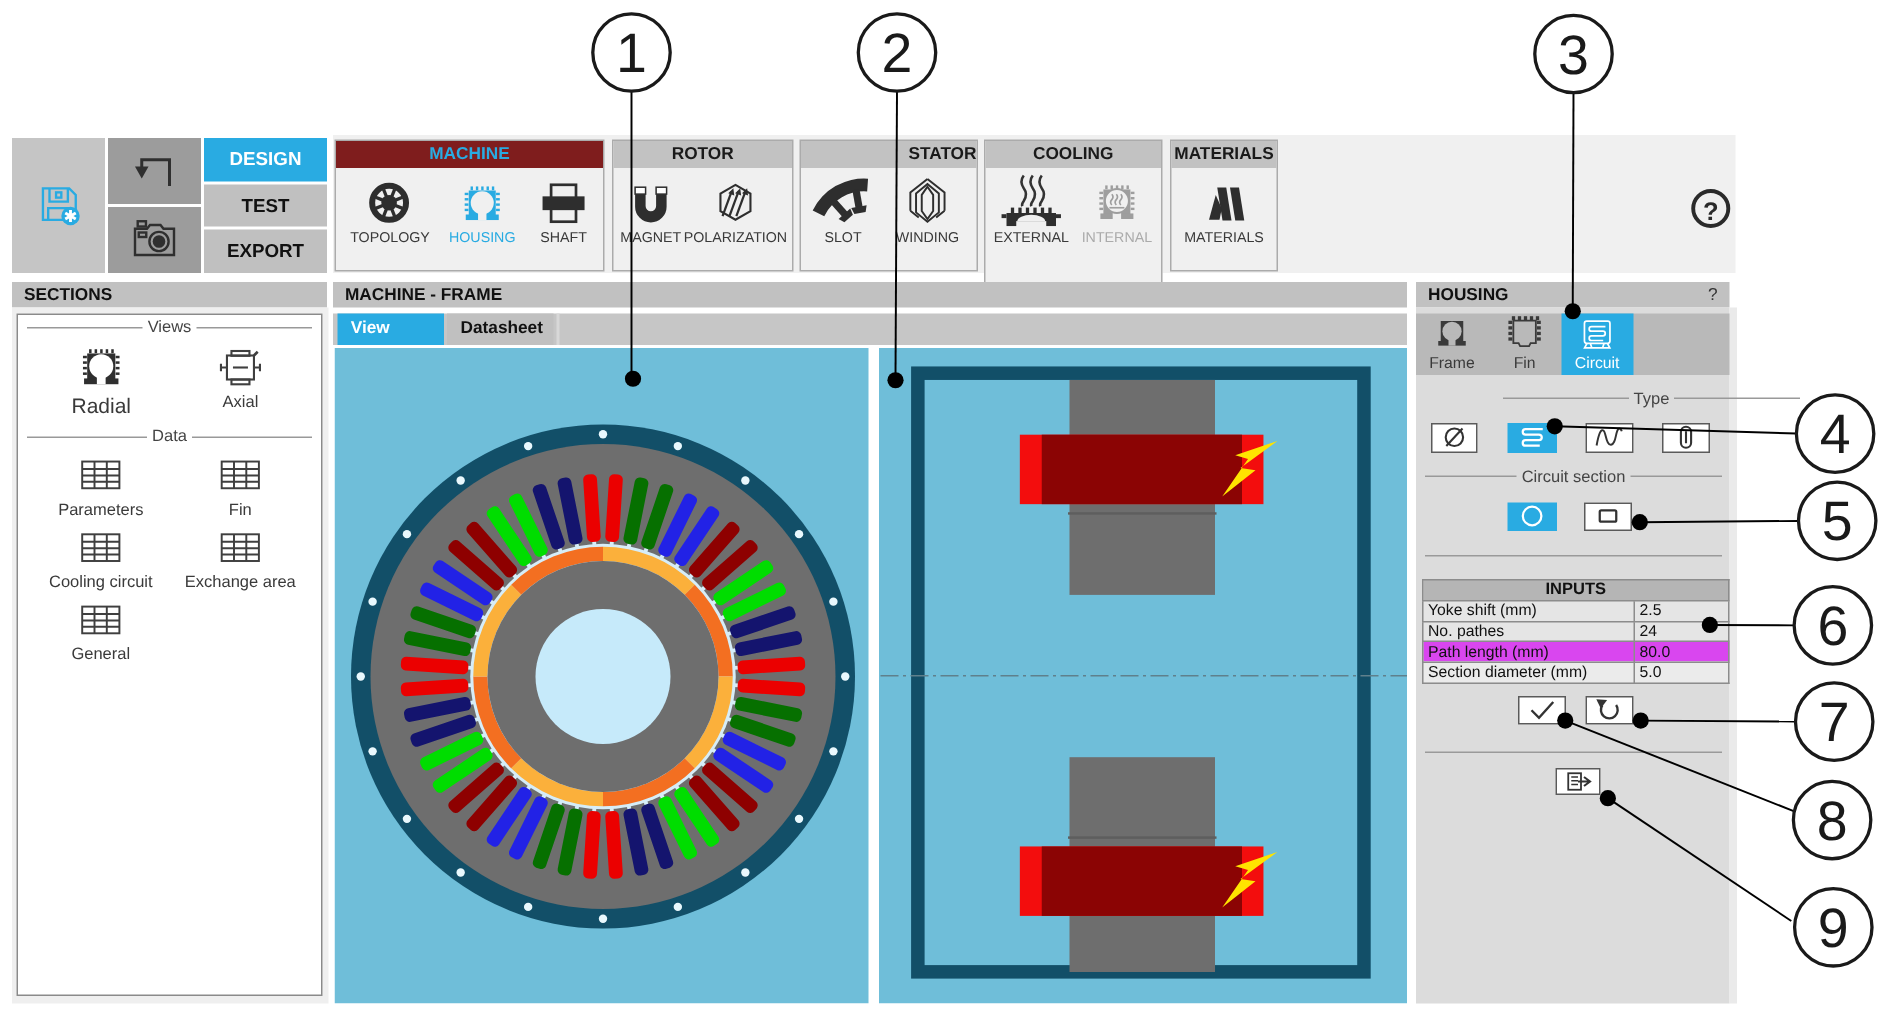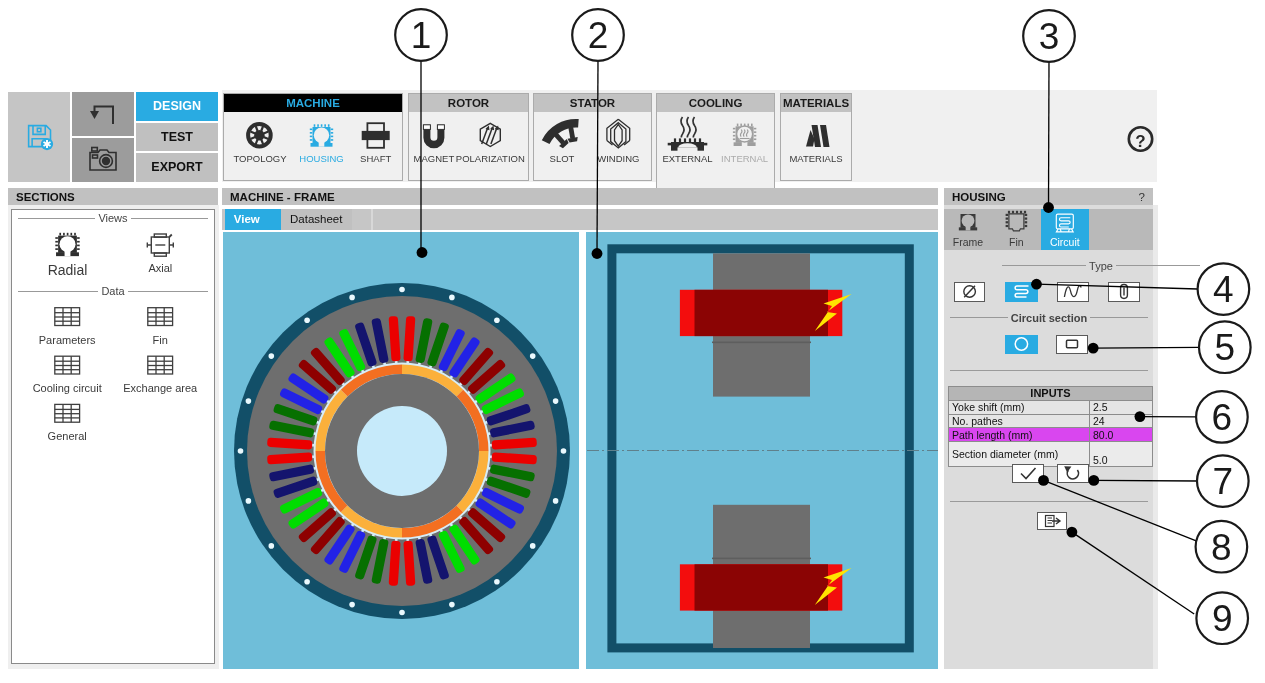--- a/index.html
+++ b/index.html
@@ -30,27 +30,27 @@
 <svg class="abs" style="left:88px;top:146px" width="30" height="26" viewBox="0 0 30 26">
     <g stroke="#2F2F2F" stroke-width="1.6" fill="none">
       <path d="M2,6.5 H10 L12,4 H19 L21,6.5 H28 V24 H2 Z"></path>
       <rect x="3.8" y="1.5" width="5.5" height="3.5"></rect>
       <rect x="4.5" y="9" width="5" height="3"></rect>
       <circle cx="18" cy="15" r="6.4"></circle>
     </g>
     <circle cx="18" cy="15" r="4.2" fill="#2F2F2F"></circle>
   </svg>
 <div class="abs" style="left:223px;top:93px;width:180px;height:88px;border:1px solid #ABABAB;box-sizing:border-box;background:#F0F0F0">
-    <div style="background:#000000;height:18px;text-align:center;font-weight:bold;font-size:11.5px;line-height:18px;color:#29ABE2">MACHINE</div>
+    <div style="background:#7f1d1d;height:18px;text-align:center;font-weight:bold;font-size:11.5px;line-height:18px;color:#29ABE2">MACHINE</div>
   </div>
 <div class="abs" style="left:408px;top:93px;width:121px;height:88px;border:1px solid #ABABAB;box-sizing:border-box;background:#F0F0F0">
     <div style="background:#C2C2C2;height:18px;text-align:center;font-weight:bold;font-size:11.5px;line-height:18px;color:#1A1A1A">ROTOR</div>
   </div>
 <div class="abs" style="left:533px;top:93px;width:119px;height:88px;border:1px solid #ABABAB;box-sizing:border-box;background:#F0F0F0">
-    <div style="background:#C2C2C2;height:18px;text-align:center;font-weight:bold;font-size:11.5px;line-height:18px;color:#1A1A1A">STATOR</div>
+    <div style="background:#C2C2C2;height:18px;text-align:right;font-weight:bold;font-size:11.5px;line-height:18px;color:#1A1A1A">STATOR</div>
   </div>
 <div class="abs" style="left:656px;top:93px;width:119px;height:100px;border:1px solid #ABABAB;box-sizing:border-box;background:#F0F0F0">
     <div style="background:#C2C2C2;height:18px;text-align:center;font-weight:bold;font-size:11.5px;line-height:18px;color:#1A1A1A">COOLING</div>
   </div>
 <div class="abs" style="left:780px;top:93px;width:72px;height:88px;border:1px solid #ABABAB;box-sizing:border-box;background:#F0F0F0">
     <div style="background:#C2C2C2;height:18px;text-align:center;font-weight:bold;font-size:11.5px;line-height:18px;color:#1A1A1A">MATERIALS</div>
   </div>
 <svg class="abs" style="left:0;top:0" width="1265" height="683" viewBox="0 0 1265 683" pointer-events="none">
     <g transform="translate(259.4,135.2)">
       <circle r="11.3" fill="none" stroke="#2E2E2E" stroke-width="4"></circle>
@@ -271,21 +271,21 @@
   </svg>
 <div class="lbl" style="left:67.5px;top:262px;font-size:14px">Radial</div>
 <div class="lbl" style="left:160.3px;top:262px;font-size:11px">Axial</div>
 <div class="lbl" style="left:67.2px;top:334px;font-size:11px">Parameters</div>
 <div class="lbl" style="left:160.2px;top:334px;font-size:11px">Fin</div>
 <div class="lbl" style="left:67.2px;top:382px;font-size:11px">Cooling circuit</div>
 <div class="lbl" style="left:160.2px;top:382px;font-size:11px">Exchange area</div>
 <div class="lbl" style="left:67.2px;top:430px;font-size:11px">General</div>
 <div class="abs" style="left:222px;top:208.5px;width:716px;height:21px;background:#C6C6C6"></div>
 <div class="abs" style="left:224.8px;top:208.5px;width:71px;height:21px;background:#29ABE2;color:#fff;font-weight:bold;font-size:11.5px;line-height:21px;padding-left:9px;box-sizing:border-box">View</div>
-<div class="abs" style="left:281px;top:208.5px;width:71px;height:21px;background:#C0C0C0;color:#111;font-weight:normal;font-size:11.5px;line-height:21px;padding-left:9px;box-sizing:border-box">Datasheet</div>
+<div class="abs" style="left:298px;top:208.5px;width:71px;height:21px;background:#C0C0C0;color:#111;font-weight:bold;font-size:11.5px;line-height:21px;padding-left:9px;box-sizing:border-box">Datasheet</div>
 <div class="abs" style="left:371px;top:208.5px;width:2px;height:21px;background:#D8D8D8"></div>
 <svg width="715" height="437" viewBox="0 0 715 437" style="position:absolute;left:223px;top:232px">
     <rect x="0" y="0" width="356" height="437" fill="#6FBED9"></rect>
     <rect x="363" y="0" width="352" height="437" fill="#6FBED9"></rect>
     <circle cx="179" cy="219" r="168" fill="#124F68"></circle>
     <g fill="#E9F8FD">
       <circle cx="179.0" cy="57.5" r="2.8"></circle>
       <circle cx="228.9" cy="65.4" r="2.8"></circle>
       <circle cx="273.9" cy="88.3" r="2.8"></circle>
       <circle cx="309.7" cy="124.1" r="2.8"></circle>
@@ -571,21 +571,21 @@
       <path d="M7,-5.5 H-4.5 a1.85,1.85 0 0 0 0,3.7 H4.5 a1.85,1.85 0 0 1 0,3.7 H-4.5 a1.85,1.85 0 0 0 0,3.7 H5"></path>
     </g>
     <g transform="translate(1072.9,291.5)" stroke="#333" fill="none" stroke-width="1.3">
       <path d="M-8.5,5.5 C-7,-3 -5.5,-5.5 -4,-4.5 C-2.5,-3.5 -2.5,1 -1,3.5 C0.3,5.8 2,5.5 3.2,3 C4.5,0.5 4.5,-4 6,-5.5 C6.8,-6.3 7.8,-5.5 8.3,-4"></path>
     </g>
     <g transform="translate(1124,291.5)">
       <rect x="-3.4" y="-7" width="6.8" height="14" rx="3.4" fill="none" stroke="#333" stroke-width="1.4"></rect>
       <line x1="0" y1="-4" x2="0" y2="4" stroke="#333" stroke-width="1.4"></line>
     </g>
   </svg>
-<div class="sep" style="left:950px;top:311.5px;width:198px;font-weight:bold;">Circuit section</div>
+<div class="sep" style="left:950px;top:311.5px;width:198px;">Circuit section</div>
 <div class="abs" style="left:1005.2px;top:334.5px;width:32.4px;height:19px;background:#29ABE2"></div>
 <div class="btn" style="left:1055.7px;top:334.5px;width:32.4px;height:19px"></div>
 <svg class="abs" style="left:0;top:0" width="1265" height="683" viewBox="0 0 1265 683">
     <circle cx="1021.4" cy="344" r="6.2" fill="none" stroke="#fff" stroke-width="1.5"></circle>
     <rect x="1066.5" y="340.2" width="11" height="7.6" rx="1" fill="none" stroke="#333" stroke-width="1.5"></rect>
   </svg>
 <div class="abs" style="left:950px;top:370px;width:198px;height:1px;background:#9A9A9A"></div>
 <table style="position:absolute;left:948px;top:385.9px;width:205px;border-collapse:collapse;font-size:10.5px;color:#111;font-family:'Liberation Sans',sans-serif">
     <tbody>
       <tr>
@@ -598,21 +598,21 @@
       <tr style="background:#e5e5e5">
         <td style="border:1px solid #8C8C8C;border-top:0;padding:0 0 0 3px;height:12.7px;line-height:12px">No. pathes</td>
         <td style="border:1px solid #8C8C8C;border-top:0;padding:0 0 0 3px;width:59px;line-height:12px">24</td>
       </tr>
       <tr style="background:#d946ef">
         <td style="border:1px solid #8C8C8C;border-top:0;padding:0 0 0 3px;height:12.7px;line-height:12px">Path length (mm)</td>
         <td style="border:1px solid #8C8C8C;border-top:0;padding:0 0 0 3px;width:59px;line-height:12px">80.0</td>
       </tr>
       <tr style="background:#EBEBEB">
         <td style="border:1px solid #8C8C8C;border-top:0;padding:0 0 0 3px;height:12.7px;line-height:12px">Section diameter (mm)</td>
-        <td style="border:1px solid #8C8C8C;border-top:0;padding:12px 0 0 3px;width:59px;line-height:12px">5.0</td>
+        <td style="border:1px solid #8C8C8C;border-top:0;padding:0 0 0 3px;width:59px;line-height:12px">5.0</td>
       </tr>
     </tbody>
   </table>
 <div class="btn" style="left:1012px;top:463.7px;width:32px;height:19px"></div>
 <div class="btn" style="left:1057px;top:463.7px;width:31.6px;height:19px"></div>
 <div class="abs" style="left:950px;top:501px;width:198px;height:1px;background:#9A9A9A"></div>
 <div class="btn" style="left:1036.6px;top:511.7px;width:30.8px;height:18.4px"></div>
 <svg class="abs" style="left:0;top:0" width="1265" height="683" viewBox="0 0 1265 683">
     <path d="M1021,473.5 L1026,478.5 L1035.5,468" stroke="#333" stroke-width="1.6" fill="none"></path>
     <path d="M1068.2,470.2 A5.6,5.6 0 1 0 1077.4,470.0" stroke="#333" stroke-width="1.6" fill="none"></path>

